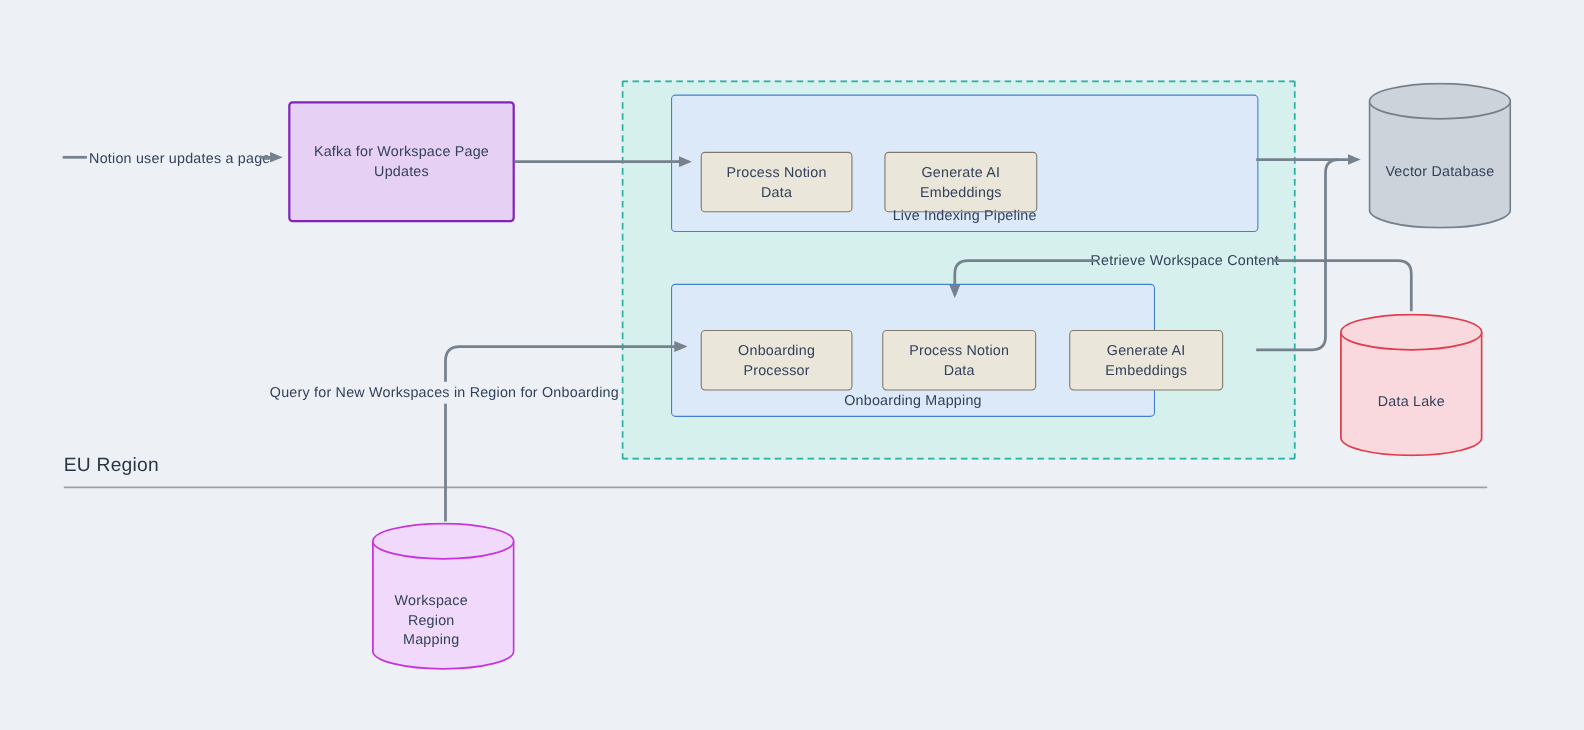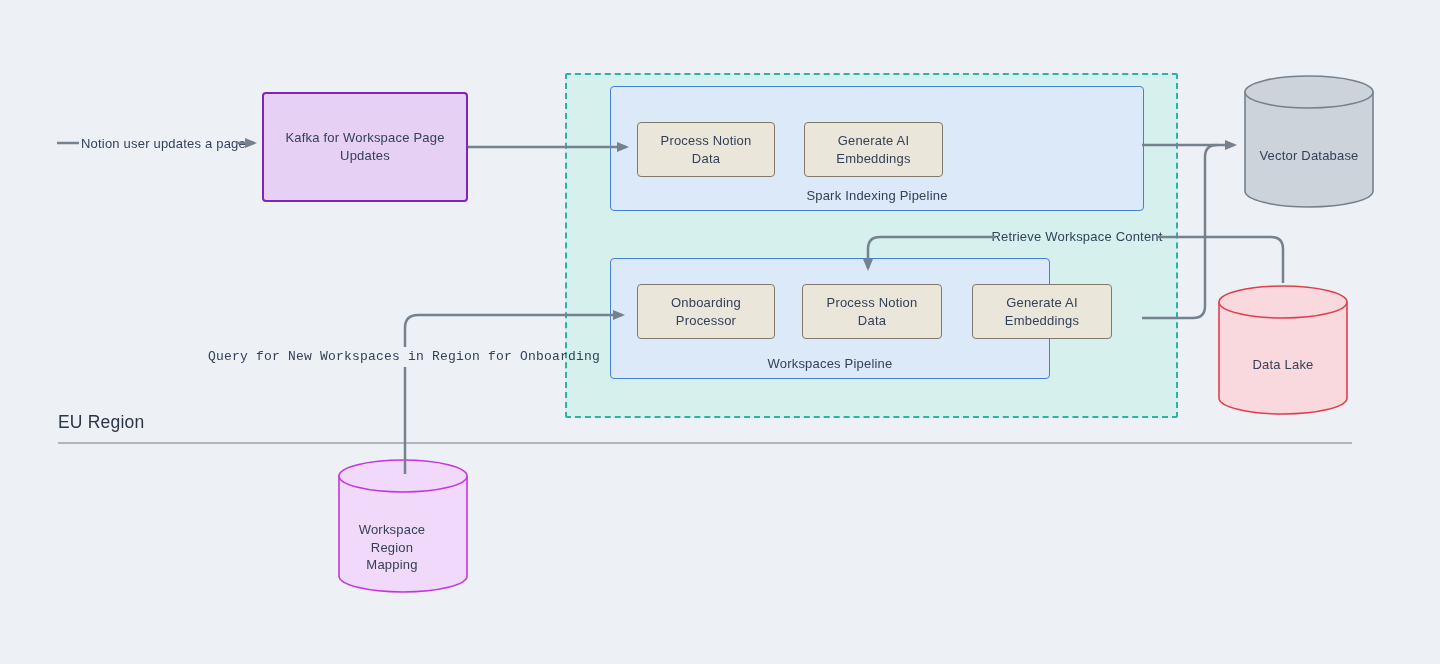--- a/index.html
+++ b/index.html
@@ -44,20 +44,21 @@
   .pipeline-label{
     position:absolute;left:0;right:0;bottom:7px;
     text-align:center;font-size:13px;letter-spacing:.2px;
   }
   .task{
     position:absolute;box-sizing:border-box;
     display:flex;align-items:center;justify-content:center;text-align:center;
     background:#eae6da;border:1.5px solid #82796a;border-radius:4px;
     font-size:13px;line-height:1.35;letter-spacing:.2px;
     padding:0 10px;
+    margin-top:16px;
   }
   .cyl{position:absolute;}
   .cyl svg{position:absolute;left:0;top:0;}
   .cyl-label{
     position:absolute;left:0;right:0;
     text-align:center;font-size:13px;line-height:1.35;letter-spacing:.2px;
   }
   .annot{
     position:absolute;font-size:13px;letter-spacing:.2px;white-space:nowrap;
   }
@@ -70,28 +71,28 @@
 </head>
 <body>
 
 <div class="stage">
 
   <div class="spark">
 
     <div class="pipeline live">
       <div class="task" style="left:26px;top:35px;width:138px;height:55px;">Process Notion Data</div>
       <div class="task" style="left:193px;top:35px;width:139px;height:55px;">Generate AI Embeddings</div>
-      <div class="pipeline-label">Spark Indexing Pipeline</div>
+      <div class="pipeline-label">Live Indexing Pipeline</div>
     </div>
 
     <div class="pipeline onboard">
       <div class="task" style="left:26px;top:25px;width:138px;height:55px;">Onboarding Processor</div>
       <div class="task" style="left:191px;top:25px;width:140px;height:55px;">Process Notion Data</div>
       <div class="task" style="left:361px;top:25px;width:140px;height:55px;">Generate AI Embeddings</div>
-      <div class="pipeline-label">Workspaces Pipeline</div>
+      <div class="pipeline-label">Onboarding Mapping</div>
     </div>
   </div>
 
   <div class="node kafka">Kafka for Workspace Page Updates</div>
 
   <div class="cyl" style="left:1218px;top:285px;width:130px;height:130px;">
     <svg width="130" height="130" viewBox="0 0 130 130">
       <path d="M1,17 V113 A64,16 0 0 0 129,113 V17" fill="#f9d9dd" stroke="#e03e4e" stroke-width="1.6"></path>
       <ellipse cx="65" cy="17" rx="64" ry="16" fill="#f9d9dd" stroke="#e03e4e" stroke-width="1.6"></ellipse>
     </svg>
@@ -99,31 +100,31 @@
   </div>
 
   <div class="cyl" style="left:1244px;top:75px;width:130px;height:133px;">
     <svg width="130" height="133" viewBox="0 0 130 133">
       <path d="M1,17 V116 A64,16 0 0 0 129,116 V17" fill="#ccd3db" stroke="#75808c" stroke-width="1.6"></path>
       <ellipse cx="65" cy="17" rx="64" ry="16" fill="#ccd3db" stroke="#75808c" stroke-width="1.6"></ellipse>
     </svg>
     <div class="cyl-label" style="top:72px;">Vector Database</div>
   </div>
 
-  <div class="cyl" style="left:338px;top:459px;width:108px;height:134px;">
+  <div class="cyl" style="left:338px;top:475px;width:108px;height:134px;">
     <svg width="130" height="134" viewBox="0 0 130 134">
       <path d="M1,17 V117 A64,16 0 0 0 129,117 V17" fill="#f0d9fb" stroke="#c634da" stroke-width="1.6"></path>
       <ellipse cx="65" cy="17" rx="64" ry="16" fill="#f0d9fb" stroke="#c634da" stroke-width="1.6"></ellipse>
     </svg>
     <div class="cyl-label" style="top:62px;padding:0 18px;box-sizing:border-box;">Workspace Region Mapping</div>
   </div>
 
   <div class="annot" style="left:81px;top:136px;">Notion user updates a page</div>
   <div class="annot" style="left:1077px;top:229px;transform:translateX(-50%);">Retrieve Workspace Content</div>
-  <div class="annot" style="left:404px;top:349px;transform:translateX(-50%);font-family:Liberation Mono, monospace;">Query for New Workspaces in Region for Onboarding</div>
+  <div class="annot" style="left:404px;top:349px;transform:translateX(-50%);">Query for New Workspaces in Region for Onboarding</div>
 
   <div class="region-label">EU Region</div>
 
   <svg class="wires" width="1440" height="664" viewBox="0 0 1440 664">
     <defs>
       <marker id="arrow" viewBox="0 0 12 10" refX="9" refY="5" markerWidth="12" markerHeight="10" markerUnits="userSpaceOnUse" orient="auto-start-reverse">
         <path d="M0,0 L12,5 L0,10 z" fill="#75818d"></path>
       </marker>
     </defs>
     <g stroke="#75818d" stroke-width="2.5" fill="none" stroke-linejoin="round">

